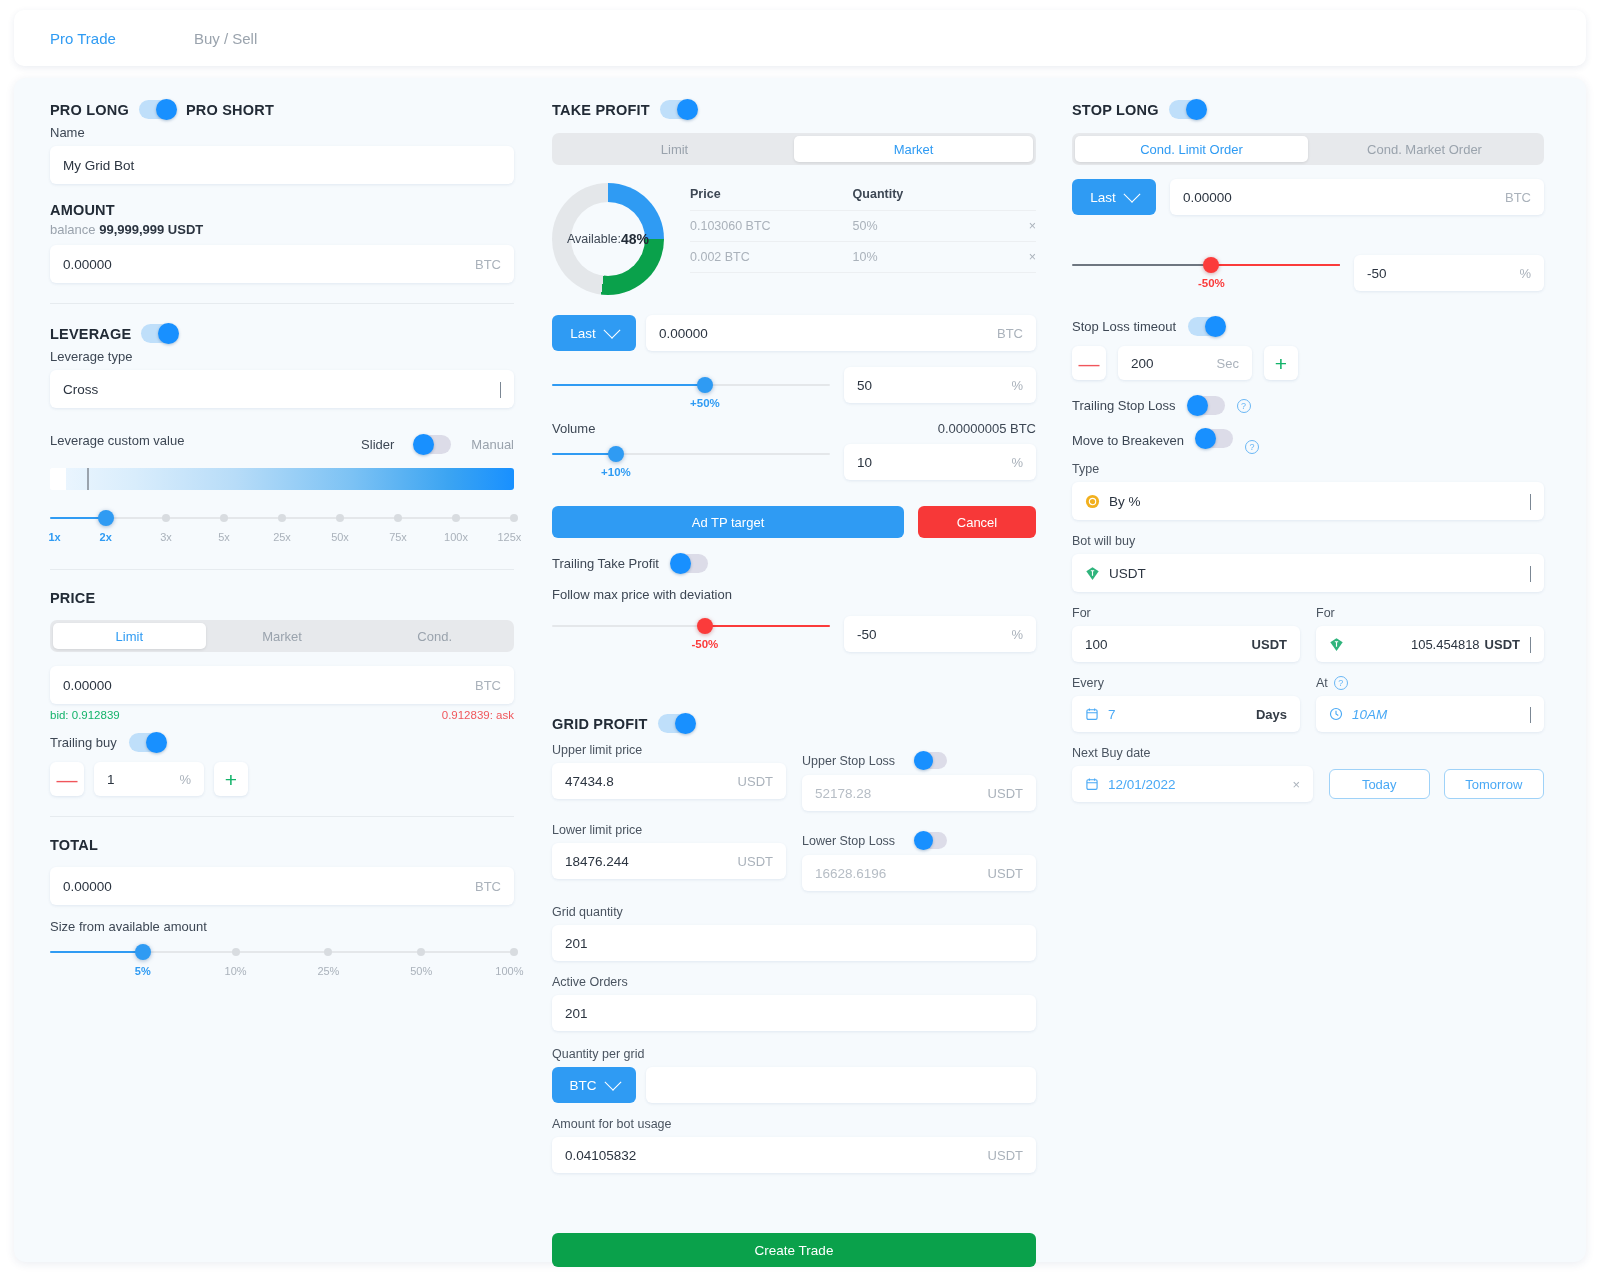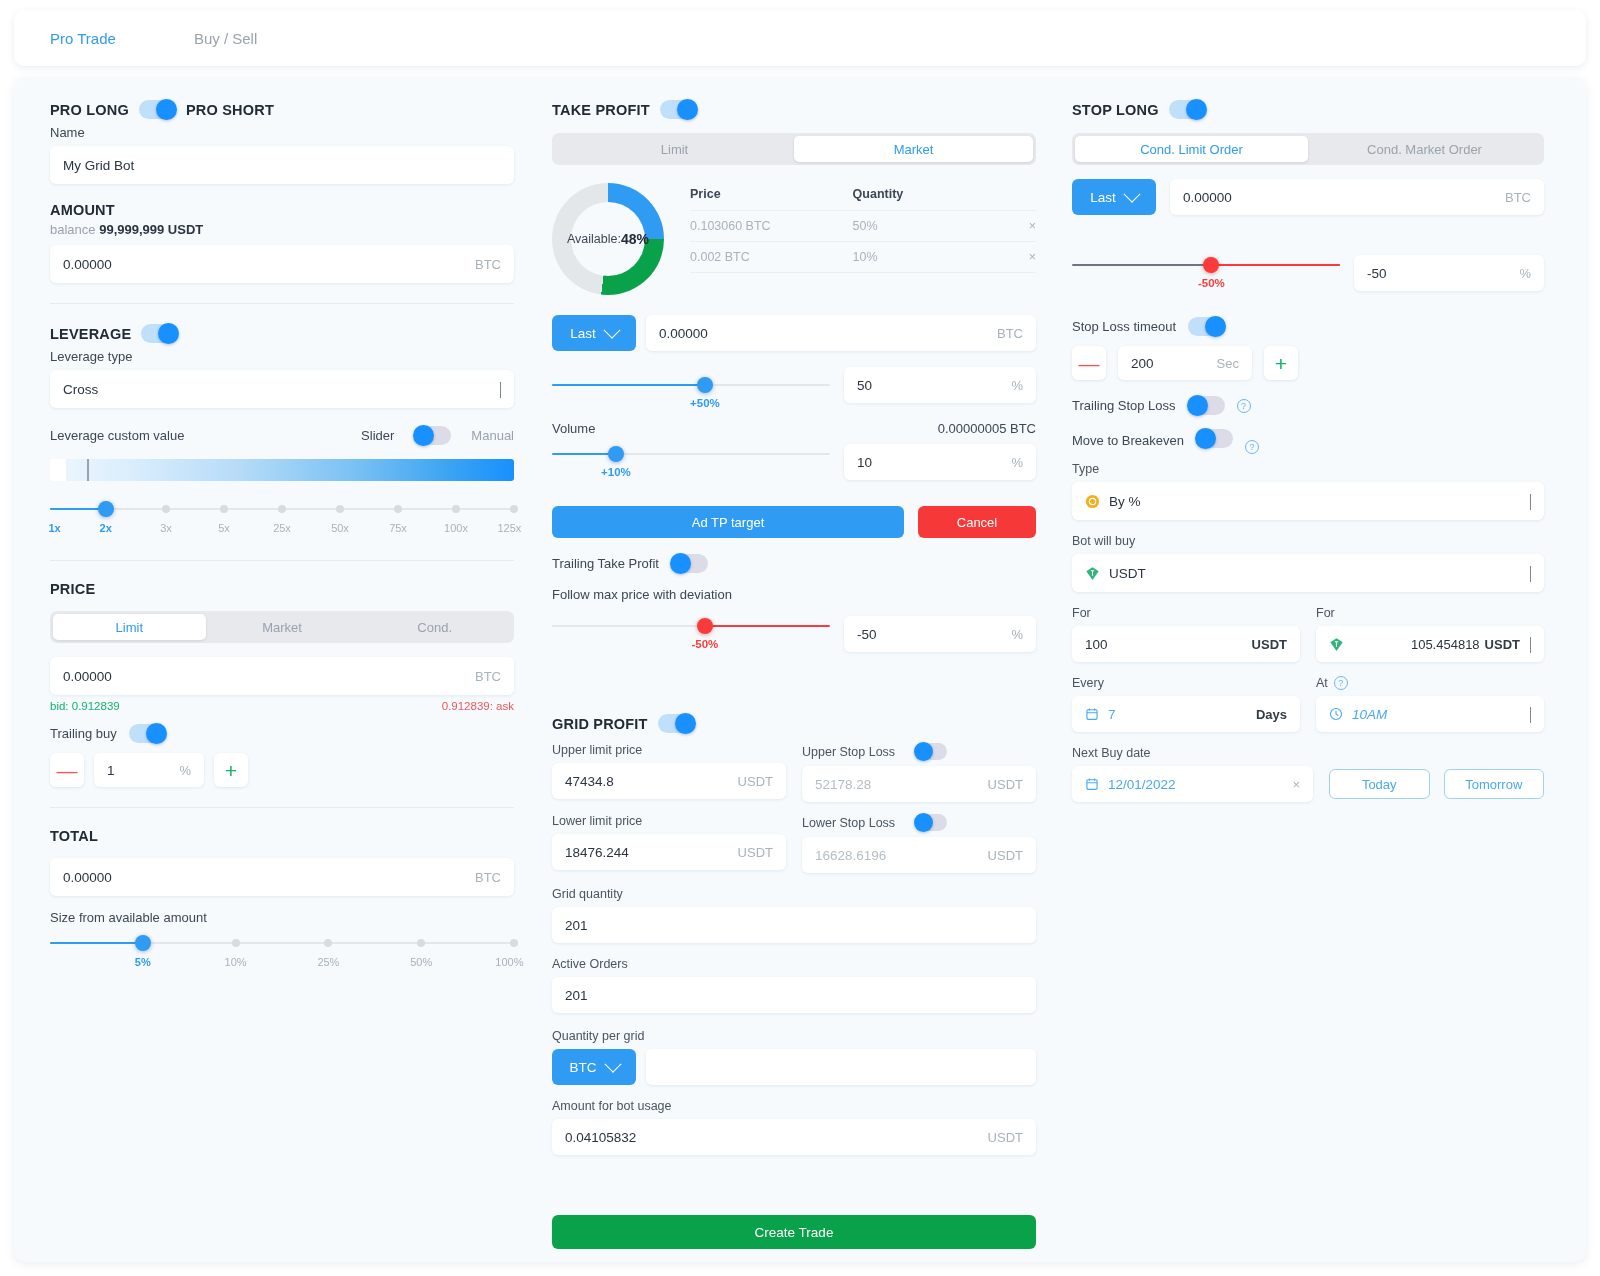--- a/index.html
+++ b/index.html
@@ -118,21 +118,21 @@
   .btn { height:32px; border-radius:6px; display:flex; align-items:center; justify-content:center;
          font-size:13px; color:#fff; cursor:pointer; }
   .btn.blue { background:#2f9bf3; }
   .btn.red  { background:#f73838; }
   .btn.green{ background:#0aa14b; height:34px; font-size:13.5px; }
   .btn.outline { background:#fff; color:#4aa9f5; border:1px solid #9fd2f8; height:30px; }
   .pill-blue { background:#2f9bf3; color:#fff; border-radius:6px; height:36px; min-width:84px;
                display:flex; align-items:center; justify-content:center; gap:10px; font-size:13.5px; cursor:pointer; }
 
   .row { display:flex; align-items:center; }
-  .gap8  { gap:20px; }  .gap10 { gap:10px; } .gap12 { gap:12px; } .gap14 { gap:14px; }
+  .gap8  { gap:20px;margin-top:9px; }  .gap10 { gap:10px; } .gap12 { gap:12px; } .gap14 { gap:14px; }
   .mt4{margin-top:4px}.mt6{margin-top:6px}.mt8{margin-top:8px}.mt10{margin-top:10px}
   .mt12{margin-top:12px}.mt14{margin-top:14px}.mt16{margin-top:16px}.mt18{margin-top:18px}
   .mt20{margin-top:20px}.mt26{margin-top:26px}
   .two { display:flex; gap:16px; }
   .two > div { flex:1; }
   .bidask { display:flex; justify-content:space-between; font-size:11.5px; margin-top:5px; }
   .bid { color:#13b36a; } .ask { color:#f0565b; }
   .help { display:inline-flex; align-items:center; justify-content:center; width:14px; height:14px;
           border:1px solid #6ab7f5; border-radius:50%; color:#6ab7f5; font-size:9px; }
   .ico { width:15px; height:15px; display:inline-block; }

